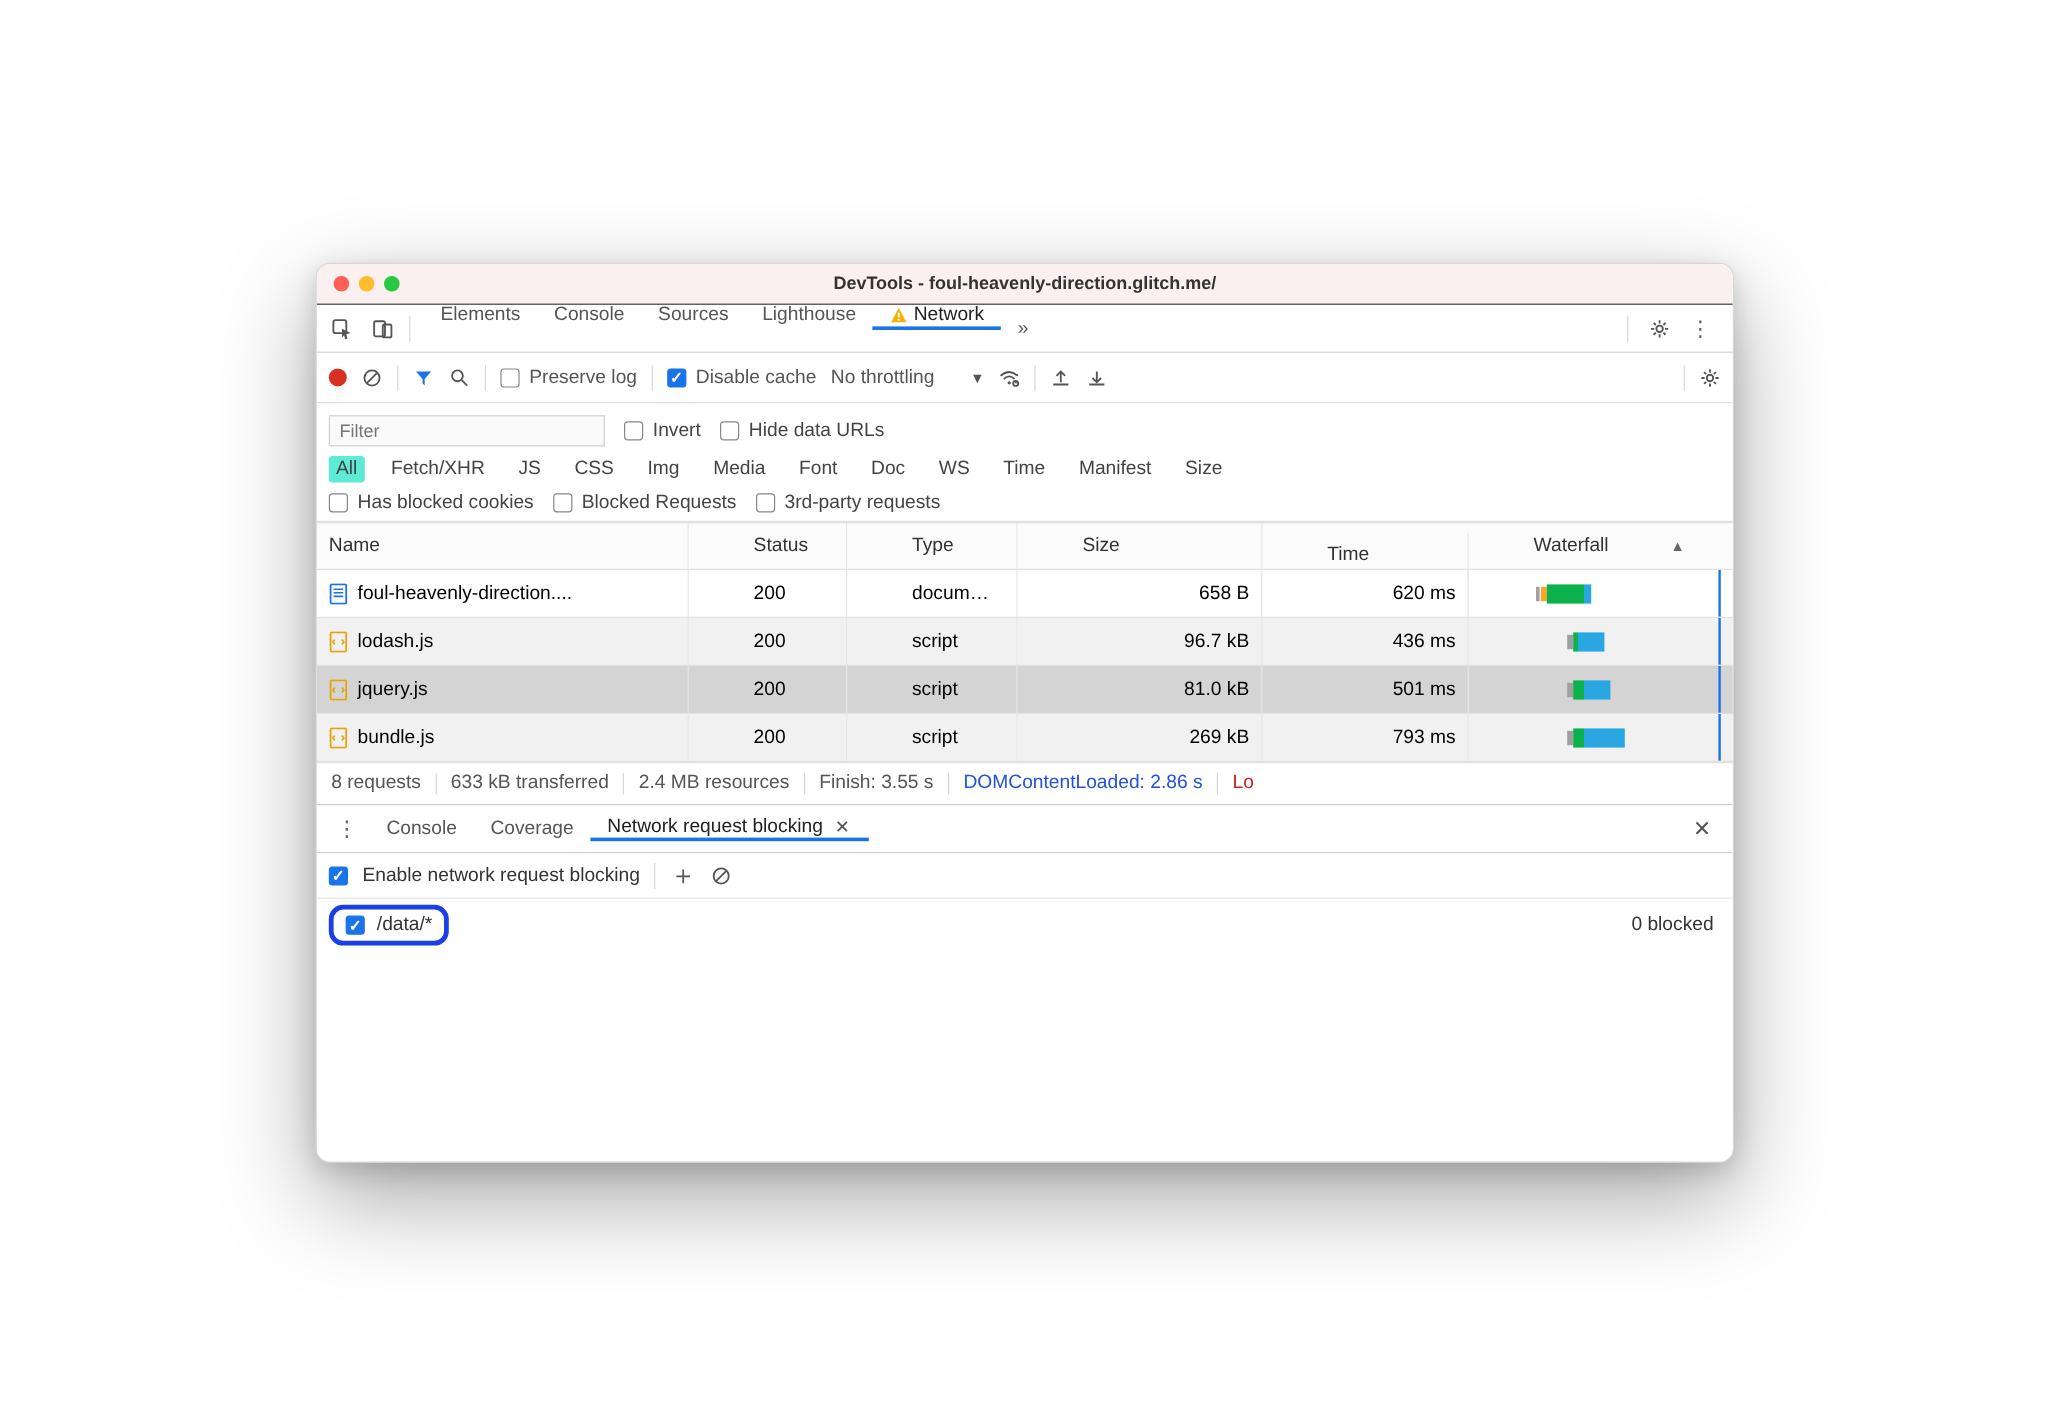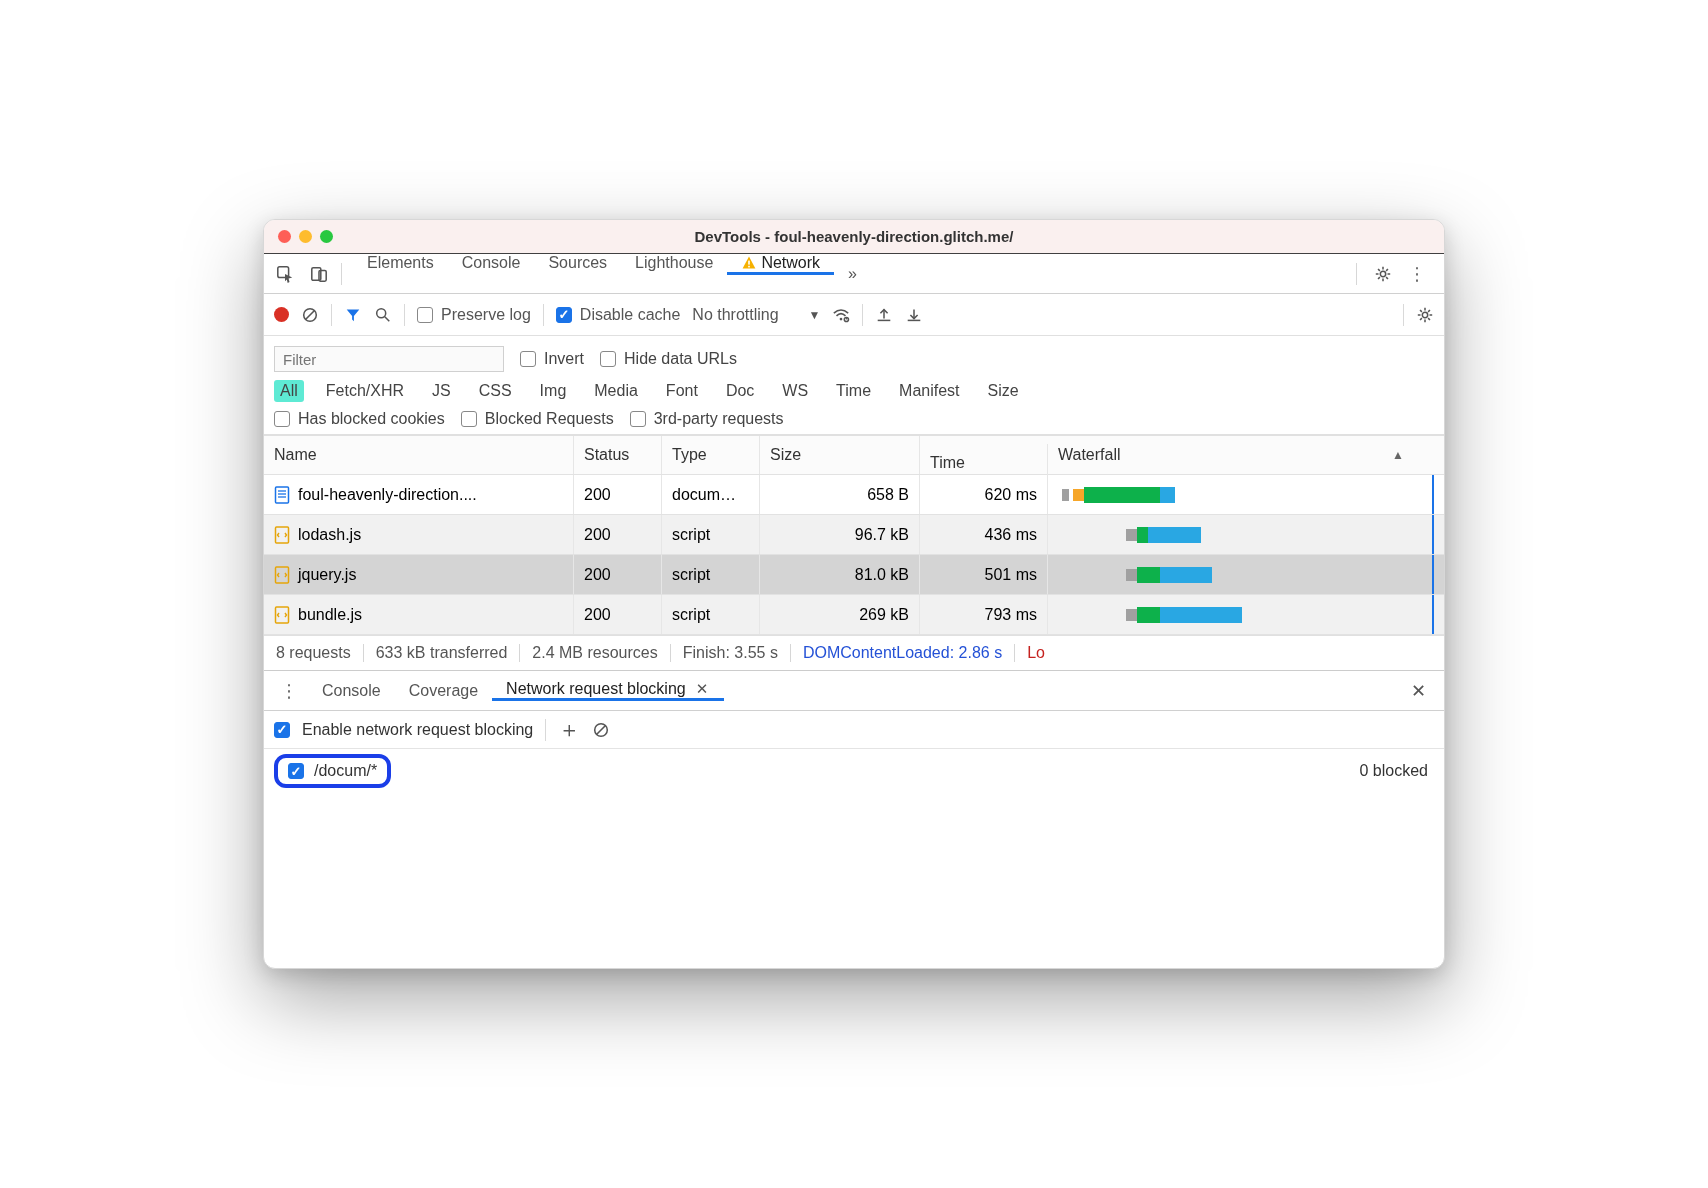--- a/index.html
+++ b/index.html
@@ -94,21 +94,21 @@
     color: #444;
   }
   .fb-row { display:flex; align-items:center; gap: 16px; flex-wrap:wrap; padding: 4px 0;}
   .filter-input {
     width: 230px; height: 26px; border:1px solid #d0d0d0; background:#fafafa;
     padding: 2px 8px; font-size: 15px; color:#888;
   }
   .chip { padding: 2px 6px; cursor:pointer; border-radius:3px;}
   .chip.active { background:#5eead4; }
   .table { flex: 0 0 auto; font-size:16px; }
-  .thead, .trow { display:flex; height:40px; align-items:center; border-bottom:1px solid #e2e2e2;}
+  .thead, .trow { display:flex; height:40px; align-items:center; border-bottom:1px solid #e2e2e2;gap:44px;}
   .thead { background:#fbfbfb; border-top:1px solid #e0e0e0; color:#333;}
   .cell { padding: 0 10px; display:flex; align-items:center; overflow:hidden; white-space:nowrap; text-overflow:ellipsis; border-right:1px solid #e6e6e6; height:100%;}
   .c-name { width: 310px; gap:8px;}
   .c-status { width: 88px;}
   .c-type { width: 98px;}
   .c-size { width: 160px; justify-content:flex-end;}
   .c-time { width: 128px; justify-content:flex-end;}
   .c-wf { flex:1; position:relative; border-right:none;}
   .thead .c-wf { justify-content:space-between; padding-right:40px;}
   .sort-tri { font-size:12px; color:#666;}
@@ -461,18 +461,18 @@
       <svg viewBox="0 0 20 20">
           <circle cx="10" cy="10" r="7" class="stroke"></circle>
           <line x1="5" y1="15" x2="15" y2="5" class="stroke"></line>
         </svg>
     </span>
   </div>
 
   <div class="pattern-row">
     <span class="pattern-pill">
       <span class="cbx checked"></span>
-      <span>/docum/*</span>
+      <span>/data/*</span>
     </span>
     <span class="count">0 blocked</span>
   </div>
 
 </div>
 
 </body></html>

